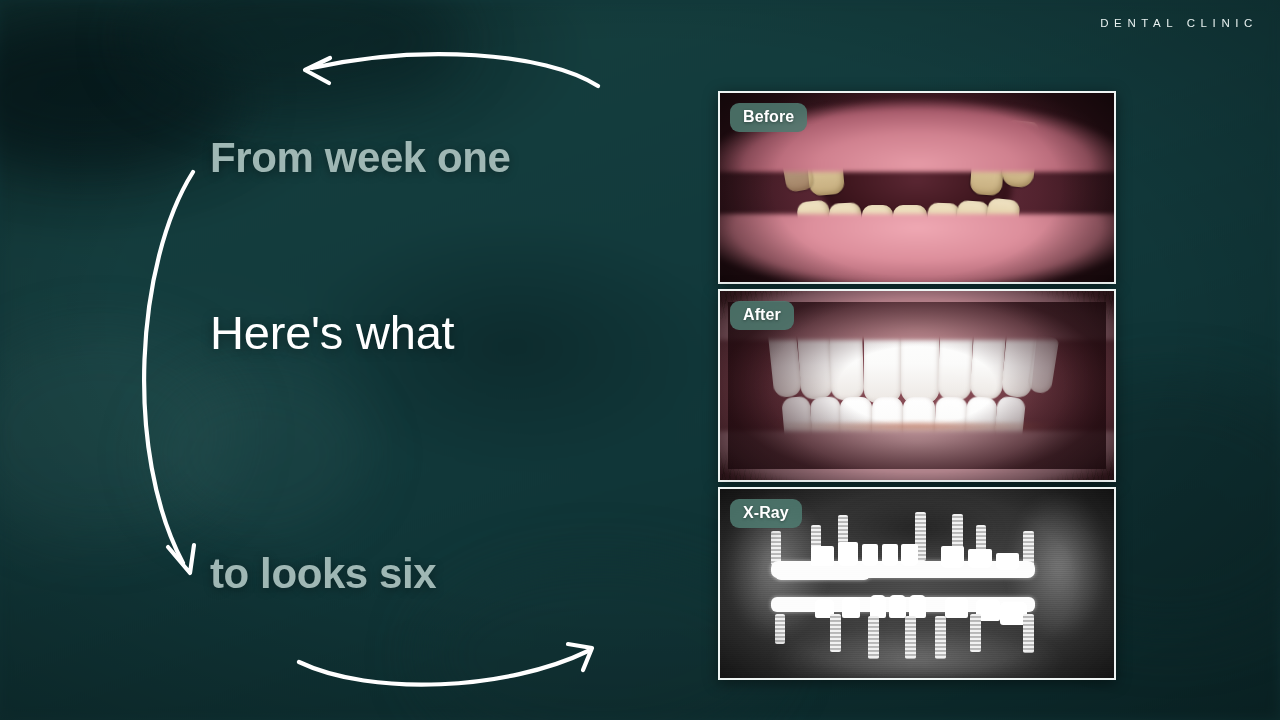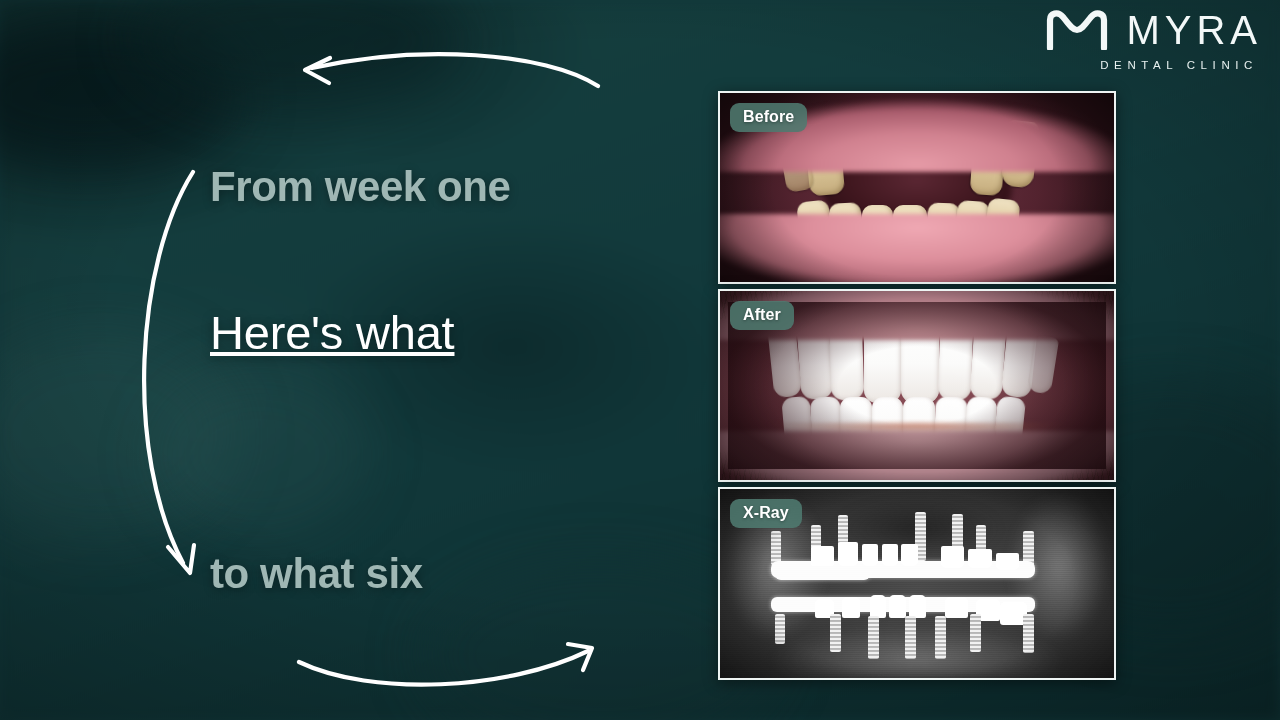--- a/index.html
+++ b/index.html
@@ -79,36 +79,36 @@
   .kicker, .kicker-end {
     position: absolute;
     color: #9fb7b4;
     font-size: 42px;
     font-weight: 700;
     letter-spacing: -0.4px;
     line-height: 1;
     text-shadow: 0 2px 10px rgba(0,0,0,0.35);
     white-space: nowrap;
   }
-  .kicker      { left: 210px; top: 166px; }
+  .kicker      { left: 210px; top: 137px; }
   .kicker-end  { left: 210px; top: 553px; }
 
   .headline {
     position: absolute;
     left: 210px;
     top: 298px;
     color: #ffffff;
     font-size: 47px;
     font-weight: 400;
     line-height: 1.50;
     letter-spacing: -0.2px;
     text-shadow: 0 2px 12px rgba(0,0,0,0.40);
     white-space: nowrap;
   }
-  .headline .line { display: block; text-decoration: underline; }
+  .headline .line { display: block; }
 
   
   .arrows {
     position: absolute;
     inset: 0;
     pointer-events: none;
   }
 
   
   .panels {
@@ -293,36 +293,30 @@
   <div class="bg-base"></div>
   <div class="bg-blob" style="left:-60px;  top:20px;  width:300px; height:150px; background:rgba(7,27,29,0.75);"></div>
   <div class="bg-blob" style="left:130px;  top:-30px; width:330px; height:140px; background:rgba(10,34,36,0.55);"></div>
   <div class="bg-blob" style="left:-40px;  top:330px; width:280px; height:210px; background:rgba(38,80,79,0.30);"></div>
   <div class="bg-blob" style="left:150px;  top:370px; width:220px; height:170px; background:rgba(40,84,82,0.22);"></div>
   <div class="bg-blob" style="left:420px;  top:560px; width:360px; height:190px; background:rgba(18,52,53,0.45);"></div>
   <div class="bg-blob" style="left:1000px; top:380px; width:340px; height:260px; background:rgba(13,42,44,0.55);"></div>
   <div class="bg-vignette"></div>
 
   <div class="logo">
-    <div class="logo-row">
-      <svg class="logo-mark" width="62" height="42" viewBox="0 0 62 42" fill="none">
-        <path d="M4 40 V12 C4 5 12 3 17 9 C22 15 26 22 31 22 C36 22 40 15 45 9 C50 3 58 5 58 12 V40" stroke="#f3f8f8" stroke-width="6.2" stroke-linecap="round" fill="none"></path>
-      </svg>
-      <div class="logo-word">MYRA</div>
-    </div>
     <div class="logo-sub">DENTAL CLINIC</div>
   </div>
 
   <div class="kicker">From week one</div>
 
   <div class="headline">
     <span class="line">Here's what</span>
   </div>
 
-  <div class="kicker-end">to what six</div>
+  <div class="kicker-end">to looks six</div>
 
   <svg class="arrows" width="1280" height="720" viewBox="0 0 1280 720" fill="none">
 
     <g>
       <path d="M598 86 C545 52 420 44 312 68" stroke="#ffffff" stroke-width="4.2" stroke-linecap="round" fill="none"></path>
       <path d="M330 58 L305 70 L329 83" stroke="#ffffff" stroke-width="4.2" stroke-linecap="round" stroke-linejoin="round" fill="none"></path>
     </g>
 
     <g>
       <path d="M193 172 C136 262 124 452 183 563" stroke="#ffffff" stroke-width="4.2" stroke-linecap="round" fill="none"></path>

